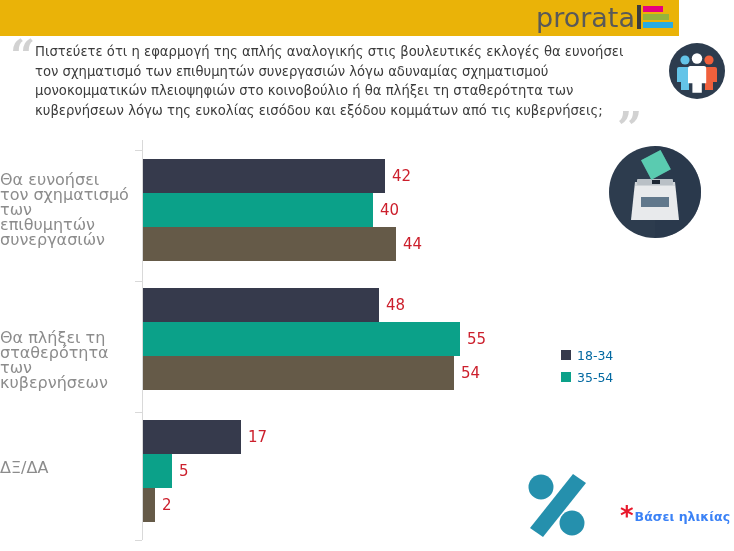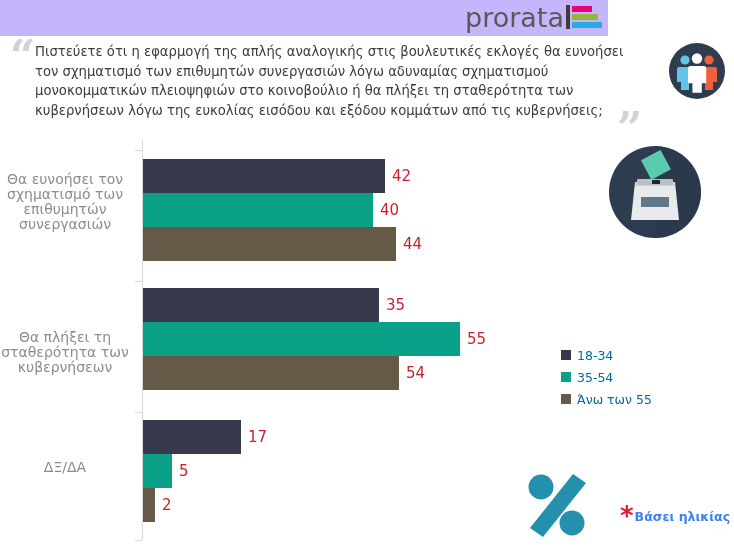--- a/index.html
+++ b/index.html
@@ -12,22 +12,22 @@
     background: #ffffff;
     font-family: "Liberation Sans", sans-serif;
     overflow: hidden;
     position: relative;
   }
 
   
   #header-band {
     position: absolute;
     left: 0; top: 0;
-    width: 608px; height: 36px;
-    background: #c4b5fd;
+    width: 679px; height: 36px;
+    background: #eab308;
   }
   #logo {
     position: absolute;
     right: 6px; top: -2px;
     display: flex;
     align-items: center;
     height: 38px;
   }
   #logo-text {
     font-family: "DejaVu Sans", sans-serif;
@@ -115,23 +115,23 @@
   .axis-tick {
     position: absolute;
     left: 135px;
     width: 7px; height: 1px;
     background: #d9d9d9;
   }
   .cat-group { position: absolute; left: 0; width: 540px; }
   .cat-label {
     position: absolute;
     left: 0; width: 130px;
-    text-align: center;
+    text-align: left;
     color: #8c8c8c;
-    font-size: 14px;
+    font-size: 16px;
     line-height: 15px;
     font-family: "DejaVu Sans", sans-serif;
   }
   .bar-row { position: absolute; left: 143px; text-align: center; }
   .bar {
     height: 100%;
     display: block;
   }
   .bar-value {
     position: absolute;
@@ -269,27 +269,27 @@
         </div>
         <div class="bar-row" style="top: 87px; width: 253px; height: 34px;">
           <span class="bar" style="background: rgb(101, 90, 72);"></span>
           <span class="bar-value">44</span>
         </div>
       </div>
       <div class="cat-group" style="top: 0px;">
         <div class="cat-label" style="top: 190px;">Θα πλήξει τη σταθερότητα των κυβερνήσεων</div>
         <div class="bar-row" style="top: 148px; width: 236px; height: 34px;">
           <span class="bar" style="background: rgb(54, 58, 76);"></span>
-          <span class="bar-value">35</span>
+          <span class="bar-value">48</span>
         </div>
         <div class="bar-row" style="top: 182px; width: 317px; height: 34px;">
           <span class="bar" style="background: rgb(11, 161, 137);"></span>
           <span class="bar-value">55</span>
         </div>
-        <div class="bar-row" style="top: 216px; width: 256px; height: 34px;">
+        <div class="bar-row" style="top: 216px; width: 311px; height: 34px;">
           <span class="bar" style="background: rgb(101, 90, 72);"></span>
           <span class="bar-value">54</span>
         </div>
       </div>
       <div class="cat-group" style="top: 0px;">
         <div class="cat-label" style="top: 320px;">ΔΞ/ΔΑ</div>
         <div class="bar-row" style="top: 280px; width: 98px; height: 34px;">
           <span class="bar" style="background: rgb(54, 58, 76);"></span>
           <span class="bar-value">17</span>
         </div>
@@ -311,24 +311,20 @@
 
 <div id="legend">
     <div class="legend-item">
       <span class="legend-swatch" style="background: rgb(54, 58, 76);"></span>
       <span class="legend-label">18-34</span>
     </div>
     <div class="legend-item">
       <span class="legend-swatch" style="background: rgb(11, 161, 137);"></span>
       <span class="legend-label">35-54</span>
     </div>
-    <div class="legend-item">
-      <span class="legend-swatch" style="background: rgb(101, 90, 72);"></span>
-      <span class="legend-label">Άνω των 55</span>
-    </div>
   </div>
 
 <div id="percent-glyph">
   <svg width="66" height="70" viewBox="0 0 66 70">
     <circle cx="17" cy="17" r="12.5" fill="#2590ad"></circle>
     <circle cx="48" cy="53" r="12.5" fill="#2590ad"></circle>
     <path d="M49 4 L62 13 L19 67 L6 58 Z" fill="#2590ad"></path>
   </svg>
 </div>
 

